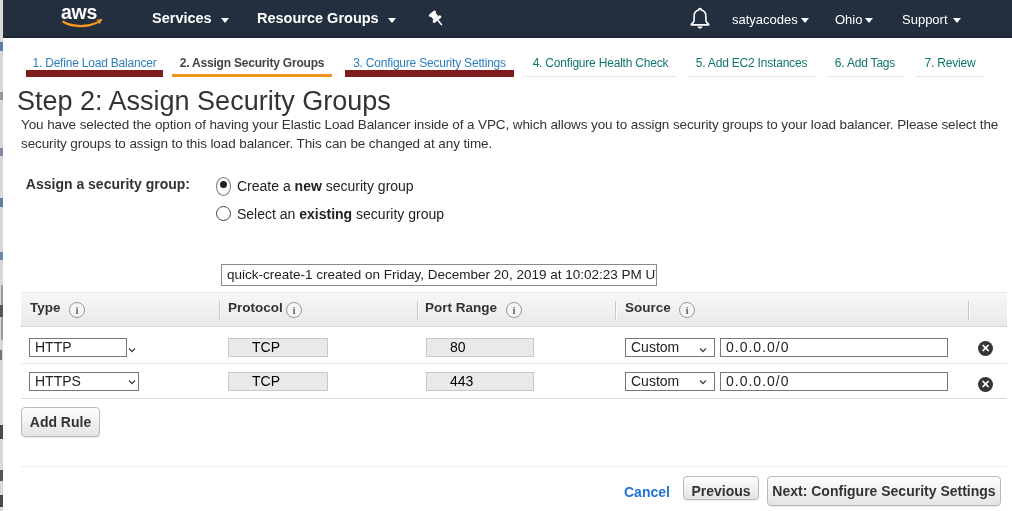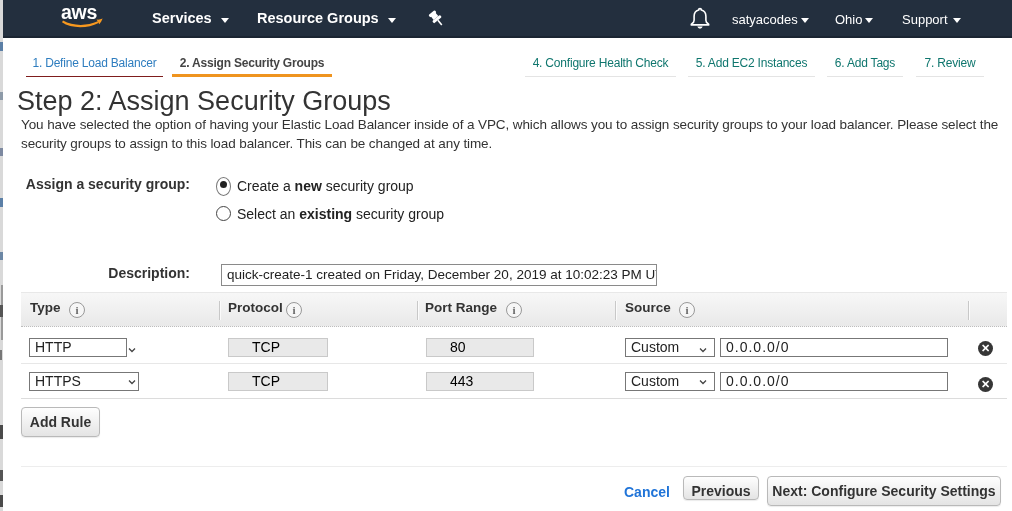--- a/index.html
+++ b/index.html
@@ -9,21 +9,21 @@
 
 #sliver { left:0; top:0; width:3px; height:511px; background:#d9d9d9; }
 
 #hdr { left:3px; top:0; width:1009px; height:38px; background:#232f3e; border-bottom:2px solid #1b2532; }
 .hnav { position:absolute; color:#fff; font-size:14.5px; font-weight:bold; top:10px; }
 .hnav2 { position:absolute; color:#fff; font-size:13px; font-weight:normal; top:12px; }
 .caret { position:absolute; width:0; height:0; border-left:4.5px solid transparent; border-right:4.5px solid transparent; border-top:5.5px solid #fff; }
 
 .step { position:absolute; top:50px; height:27px; font-size:12px; letter-spacing:-0.2px; text-align:center; padding-top:6px; white-space:nowrap; }
 .inactive { border-bottom:1px solid #e4e4e4; color:#0f766e; }
-.bluestep { border-bottom:1px solid #7f1d1d; color:#2e7dbf; }
+.bluestep { border-bottom:7px solid #7f1d1d; color:#2e7dbf; }
 .active { border-bottom:3px solid #ef941f; color:#444; font-weight:bold; }
 
 #h1 { left:17px; top:86px; font-size:27px; color:#333; }
 #para { left:21px; top:116px; width:1000px; font-size:13.5px; letter-spacing:-0.1px; color:#333; line-height:18.5px; }
 
 .flabel { position:absolute; font-weight:bold; font-size:14px; color:#333; text-align:right; left:0; width:190px; }
 .radio { position:absolute; width:15px; height:15px; border:1.5px solid #444; border-radius:50%; background:#fff; }
 .radio.sel::after { content:""; position:absolute; left:3px; top:3px; width:7px; height:7px; border-radius:50%; background:#222; }
 .rlabel { position:absolute; font-size:14px; color:#222; }
 .tinput { position:absolute; left:221px; width:436px; height:22px; border:1px solid #8a8a8a; background:#fff; font-size:13.5px; color:#222; padding:0 0 0 5px; line-height:20px; white-space:nowrap; overflow:hidden; }
@@ -84,35 +84,35 @@
     <span class="hnav2" style="left:729px;">satyacodes</span>
     <div class="caret" style="left:797.5px;top:17.5px;"></div>
     <span class="hnav2" style="left:832px;">Ohio</span>
     <div class="caret" style="left:862px;top:17.5px;"></div>
     <span class="hnav2" style="left:899px;">Support</span>
     <div class="caret" style="left:949.5px;top:17.5px;"></div>
   </div>
 
   <div class="step bluestep" style="left:26px;width:137px;">1. Define Load Balancer</div>
   <div class="step active" style="left:172px;width:160px;">2. Assign Security Groups</div>
+  <div class="step bluestep" style="left:345px;width:169px;">3. Configure Security Settings</div>
   <div class="step inactive" style="left:525px;width:151px;">4. Configure Health Check</div>
   <div class="step inactive" style="left:688px;width:127px;">5. Add EC2 Instances</div>
   <div class="step inactive" style="left:827px;width:76px;">6. Add Tags</div>
   <div class="step inactive" style="left:916px;width:68px;">7. Review</div>
 
   <div id="h1" class="abs">Step 2: Assign Security Groups</div>
   <div id="para" class="abs">You have selected the option of having your Elastic Load Balancer inside of a VPC, which allows you to assign security groups to your load balancer. Please select the<br>security groups to assign to this load balancer. This can be changed at any time.</div>
 
   <div class="flabel" style="top:176px;">Assign a security group:</div>
   <div class="radio sel" style="left:216px;top:177px;"></div>
   <div class="rlabel" style="left:237px;top:178px;">Create a <b>new</b> security group</div>
   <div class="radio" style="left:216px;top:206px;"></div>
   <div class="rlabel" style="left:237px;top:206px;">Select an <b>existing</b> security group</div>
 
-  <div class="flabel" style="top:265px;">Description:</div>
   <div class="tinput" style="top:264px;">quick-create-1 created on Friday, December 20, 2019 at 10:02:23 PM UTC</div>
 
   <div id="thead" class="abs">
     <span class="thl" style="left:9px;">Type</span>
       <span class="info" style="left:48px;">i</span>
     <div class="vsep" style="left:198px;"></div>
     <span class="thl" style="left:207px;">Protocol</span>
       <span class="info" style="left:265px;">i</span>
     <div class="vsep" style="left:396px;"></div>
     <span class="thl" style="left:404px;">Port Range</span>

